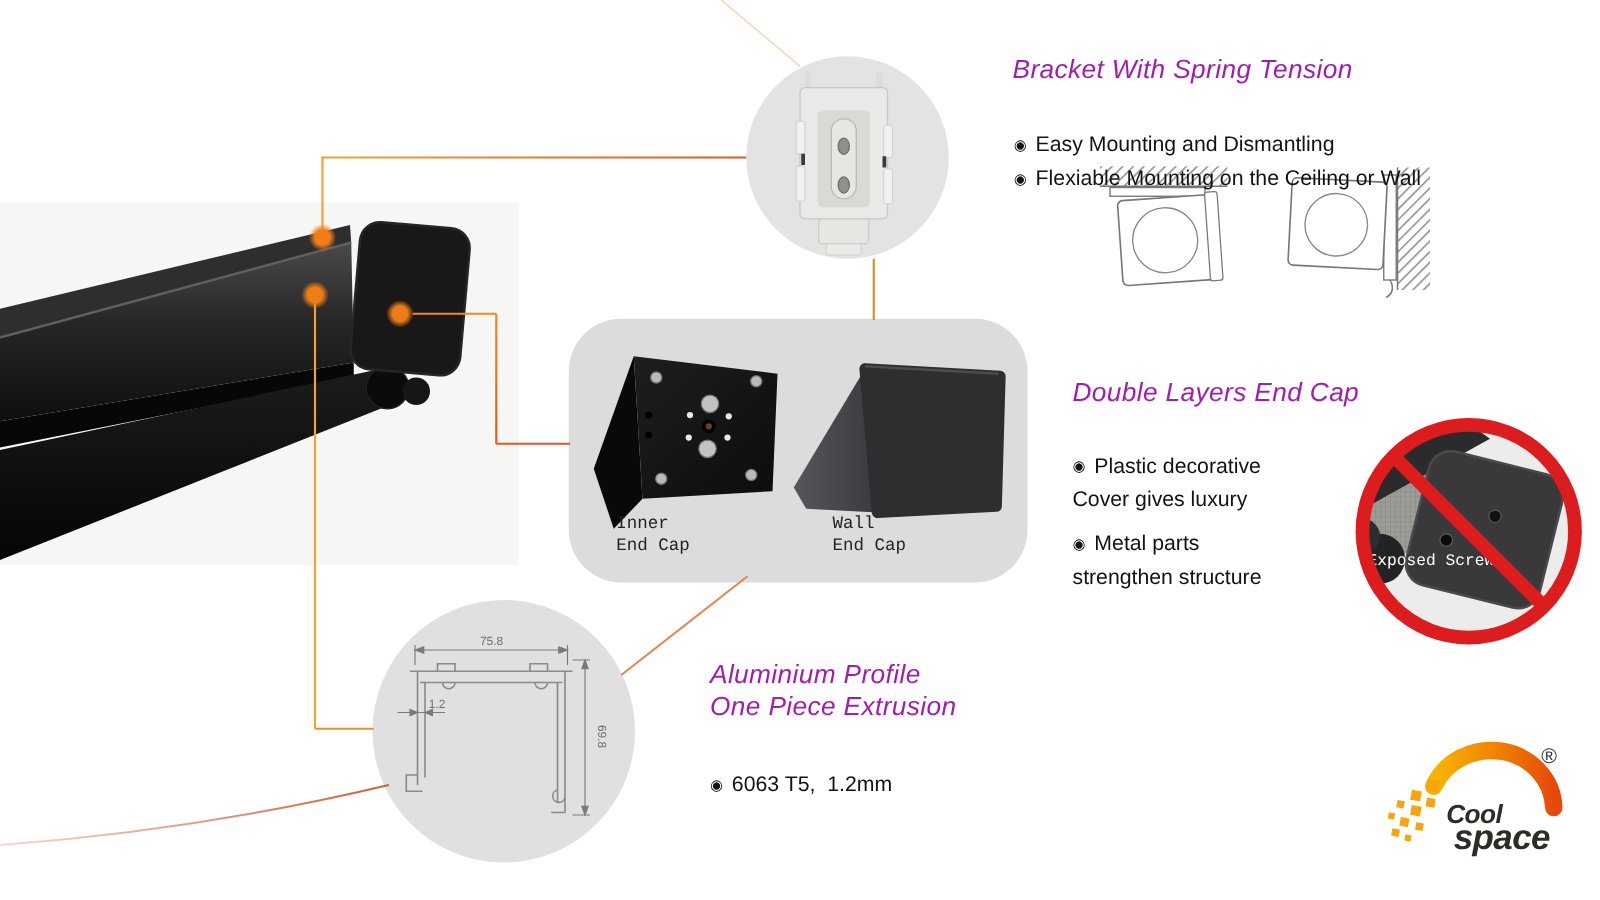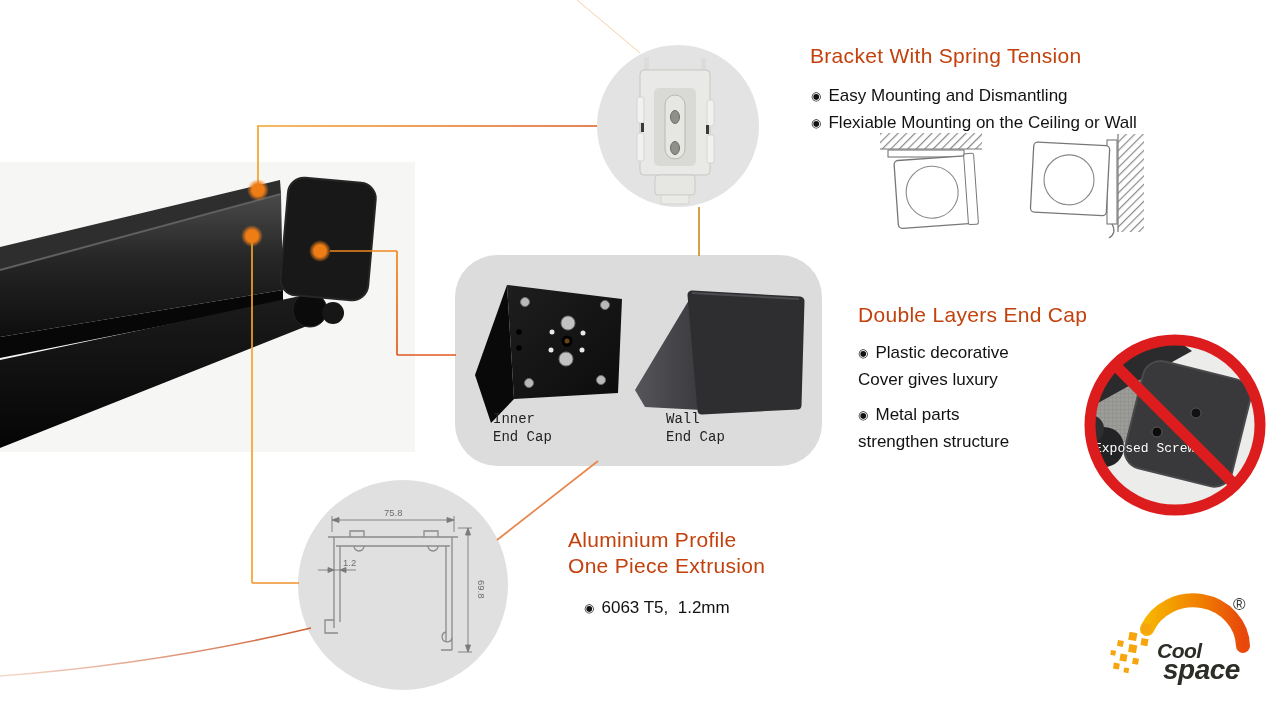--- a/index.html
+++ b/index.html
@@ -8,31 +8,31 @@
          font-family:"Liberation Sans", sans-serif; color:#141414; }
 
   
   .circle-shape { position:absolute; border-radius:50%; background:#e3e3e3; z-index:2; }
   #bracket-circle { left:597px; top:45px; width:162px; height:162px; }
   #profile-circle { left:298px; top:480px; width:210px; height:210px; background:#e0e0e0; }
   #endcap-box { position:absolute; left:455px; top:255px; width:367px; height:211px;
                 border-radius:42px; background:#dcdcdc; z-index:2; }
 
   
-  .headline { position:absolute; z-index:4; font-size:21px; letter-spacing:.3px; color:#c2410c; }
-  .bullets  { position:absolute; z-index:4; font-size:17px; color:#121212; }
+  .headline { position:absolute; z-index:4; font-size:21px; letter-spacing:.3px; color:#a21caf;font-style:italic; }
+  .bullets  { position:absolute; z-index:4; font-size:17px; color:#121212;margin-top:20px; }
   .b-row { white-space:pre; line-height:26px; }
   .bt { font-size:12px; margin-right:7px; position:relative; top:-1px; color:#121212; }
   #bracket-title { left:810px; top:44px; }
   #bracket-bullets { left:811px; top:83px; }
   #endcap-title { left:858px; top:291px;margin-top:12px; }
   #endcap-bullets { left:858px; top:340px; line-height:24px; }
   #endcap-bullets .group { margin-bottom:9px; }
   #profile-title { left:568px; top:527px; line-height:26px; }
-  #profile-bullets { left:584px; top:594px; }
+  #profile-bullets { left:568px; top:594px; }
   #profile-bullets .b-row { line-height:27px; }
 
   
   .cap-label { position:absolute; z-index:4; width:120px; text-align:left;
                font-family:"Liberation Mono", monospace; font-size:14px; line-height:18px; color:#222; }
   #inner-cap-label { left:493px; top:410px; }
   #outer-cap-label { left:666px; top:410px; }
 
   svg { display:block; }
   #connector-layer { position:absolute; left:0; top:0; z-index:3; }

